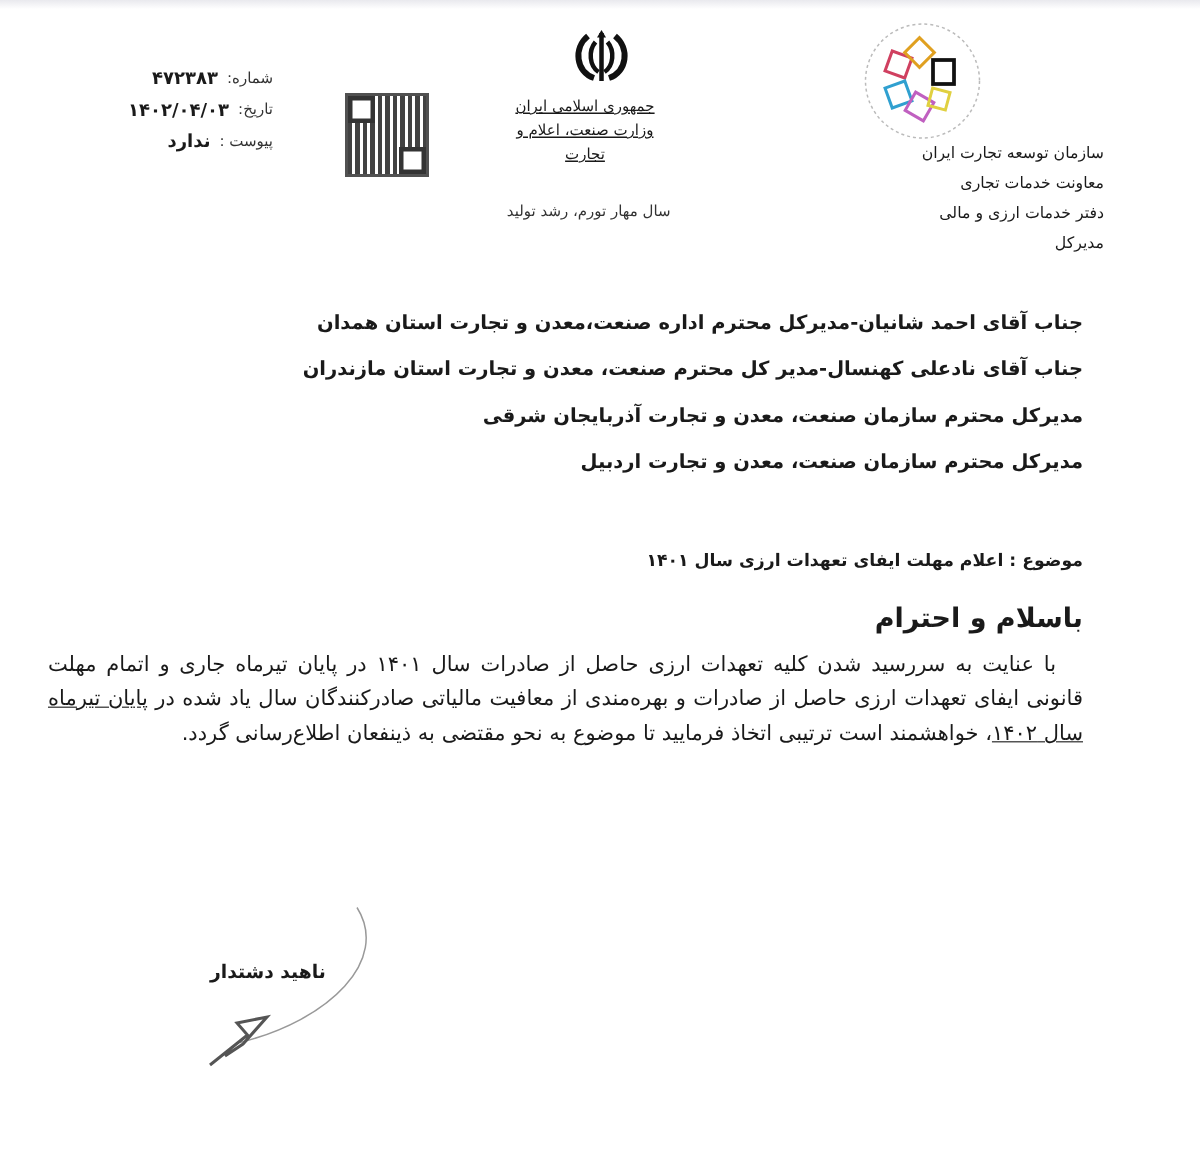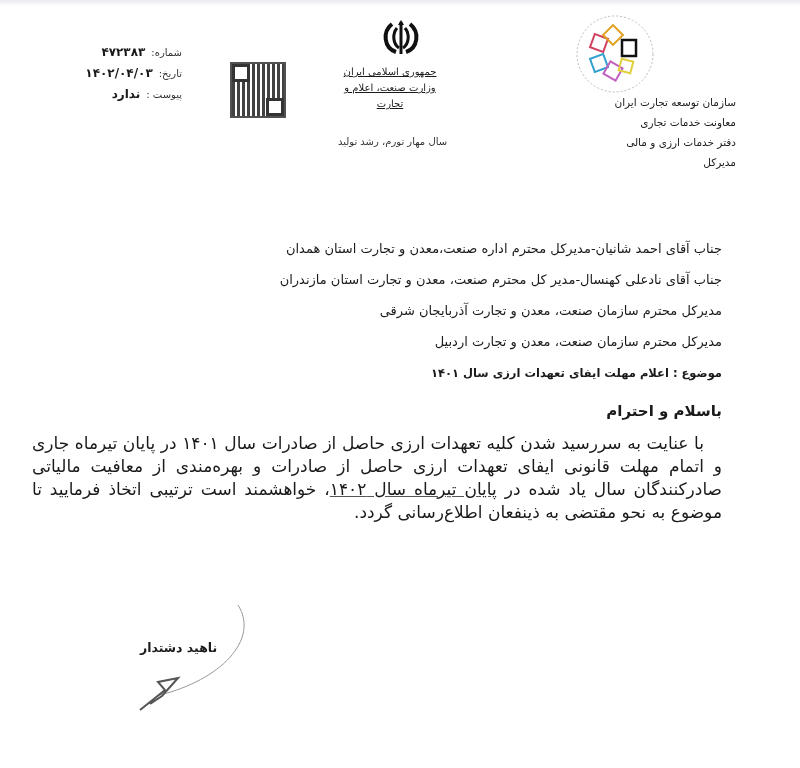--- a/index.html
+++ b/index.html
@@ -11,24 +11,24 @@
   .meta .val { font-weight:bold; font-size:12px; }
   .qr { position:absolute; left:230px; top:62px; width:52px; height:52px; background:
         repeating-linear-gradient(90deg,#222 0 3px,#fff 3px 5px),#888; opacity:.85; border:2px solid #333; }
   .qr::before, .qr::after { content:""; position:absolute; width:12px; height:12px; border:3px solid #111; background:#fff; }
   .qr::before { left:0; top:0; } .qr::after { right:0; bottom:0; }
   .emblem { position:absolute; left:380px; top:18px; width:42px; height:40px; }
   .ministry { position:absolute; left:330px; top:64px; width:120px; text-align:center; direction:rtl; font-family:"DejaVu Serif", serif; font-size:10px; line-height:16px;text-decoration:underline; }
   .slogan { position:absolute; left:330px; top:136px; width:125px; text-align:center; direction:rtl; font-size:10px; color:#333; }
   .logo { position:absolute; left:572px; top:12px; width:86px; height:84px; }
   .org { position:absolute; left:556px; top:92px; width:180px; text-align:right; direction:rtl; font-weight:normal; font-size:10.5px; line-height:20px; }
-  .recipients { position:absolute; right:78px; top:200px; width:600px; direction:rtl; font-weight:normal; font-size:13px; line-height:31px;margin-top:33px; }
+  .recipients { position:absolute; right:78px; top:200px; width:600px; direction:rtl; font-weight:bold; font-size:13px; line-height:31px; }
   .subject { position:absolute; right:78px; top:366px; direction:rtl; font-weight:bold; font-size:11.5px; }
-  .greeting { position:absolute; right:78px; top:402px; direction:rtl; font-weight:bold; font-size:15px; }
-  .body { position:absolute; right:78px; top:432px; width:690px; direction:rtl; font-size:17px; line-height:23px; text-align:justify; text-indent:18px; }
+  .greeting { position:absolute; right:78px; top:402px; direction:rtl; font-weight:bold; font-size:18px; }
+  .body { position:absolute; right:78px; top:432px; width:690px; direction:rtl; font-size:14px; line-height:23px; text-align:justify; text-indent:18px; }
   .body u { text-decoration-color:#555; }
   .signer { position:absolute; left:140px; top:640px; direction:rtl; font-weight:bold; font-size:12.5px; }
   .sig { position:absolute; left:120px; top:600px; width:140px; height:130px; }
 </style>
 </head>
 <body>
 
 <div class="topband"></div>
 
 <div class="meta">

